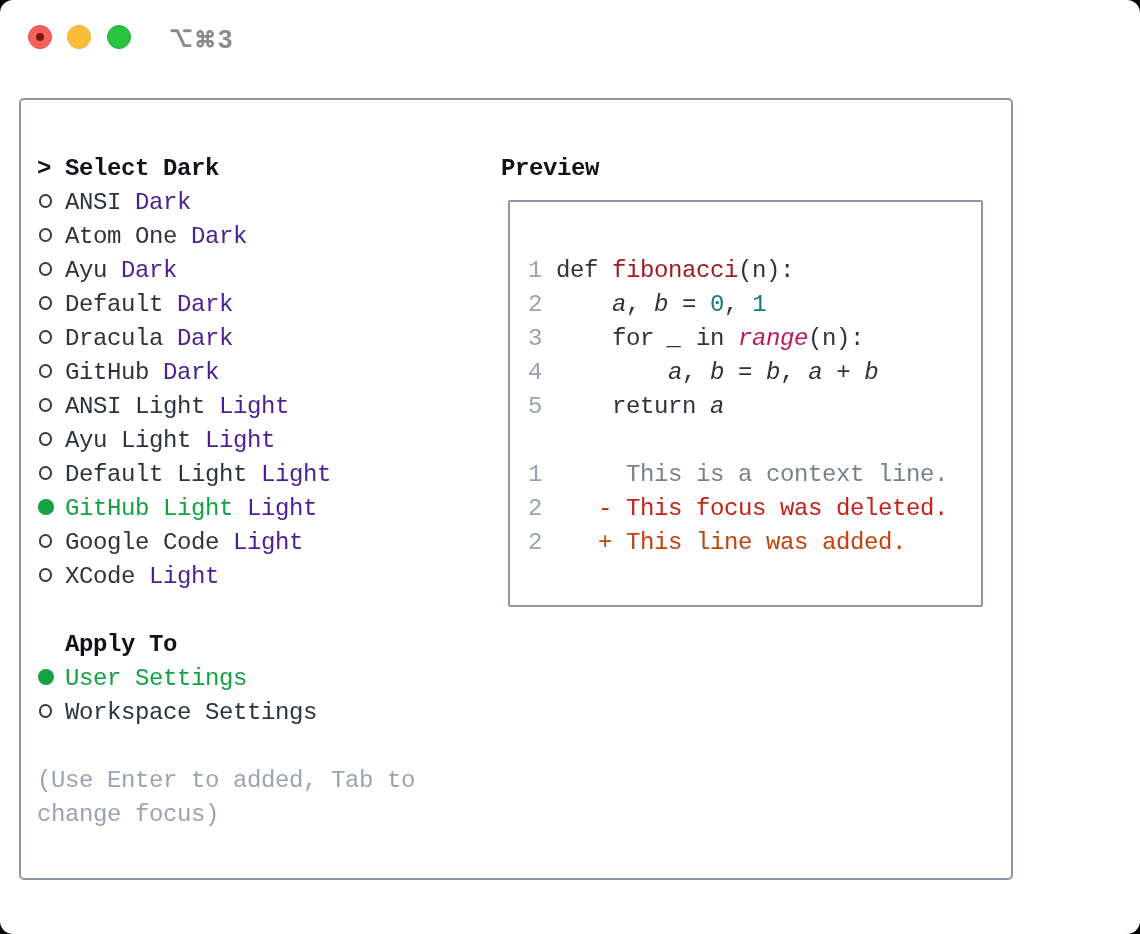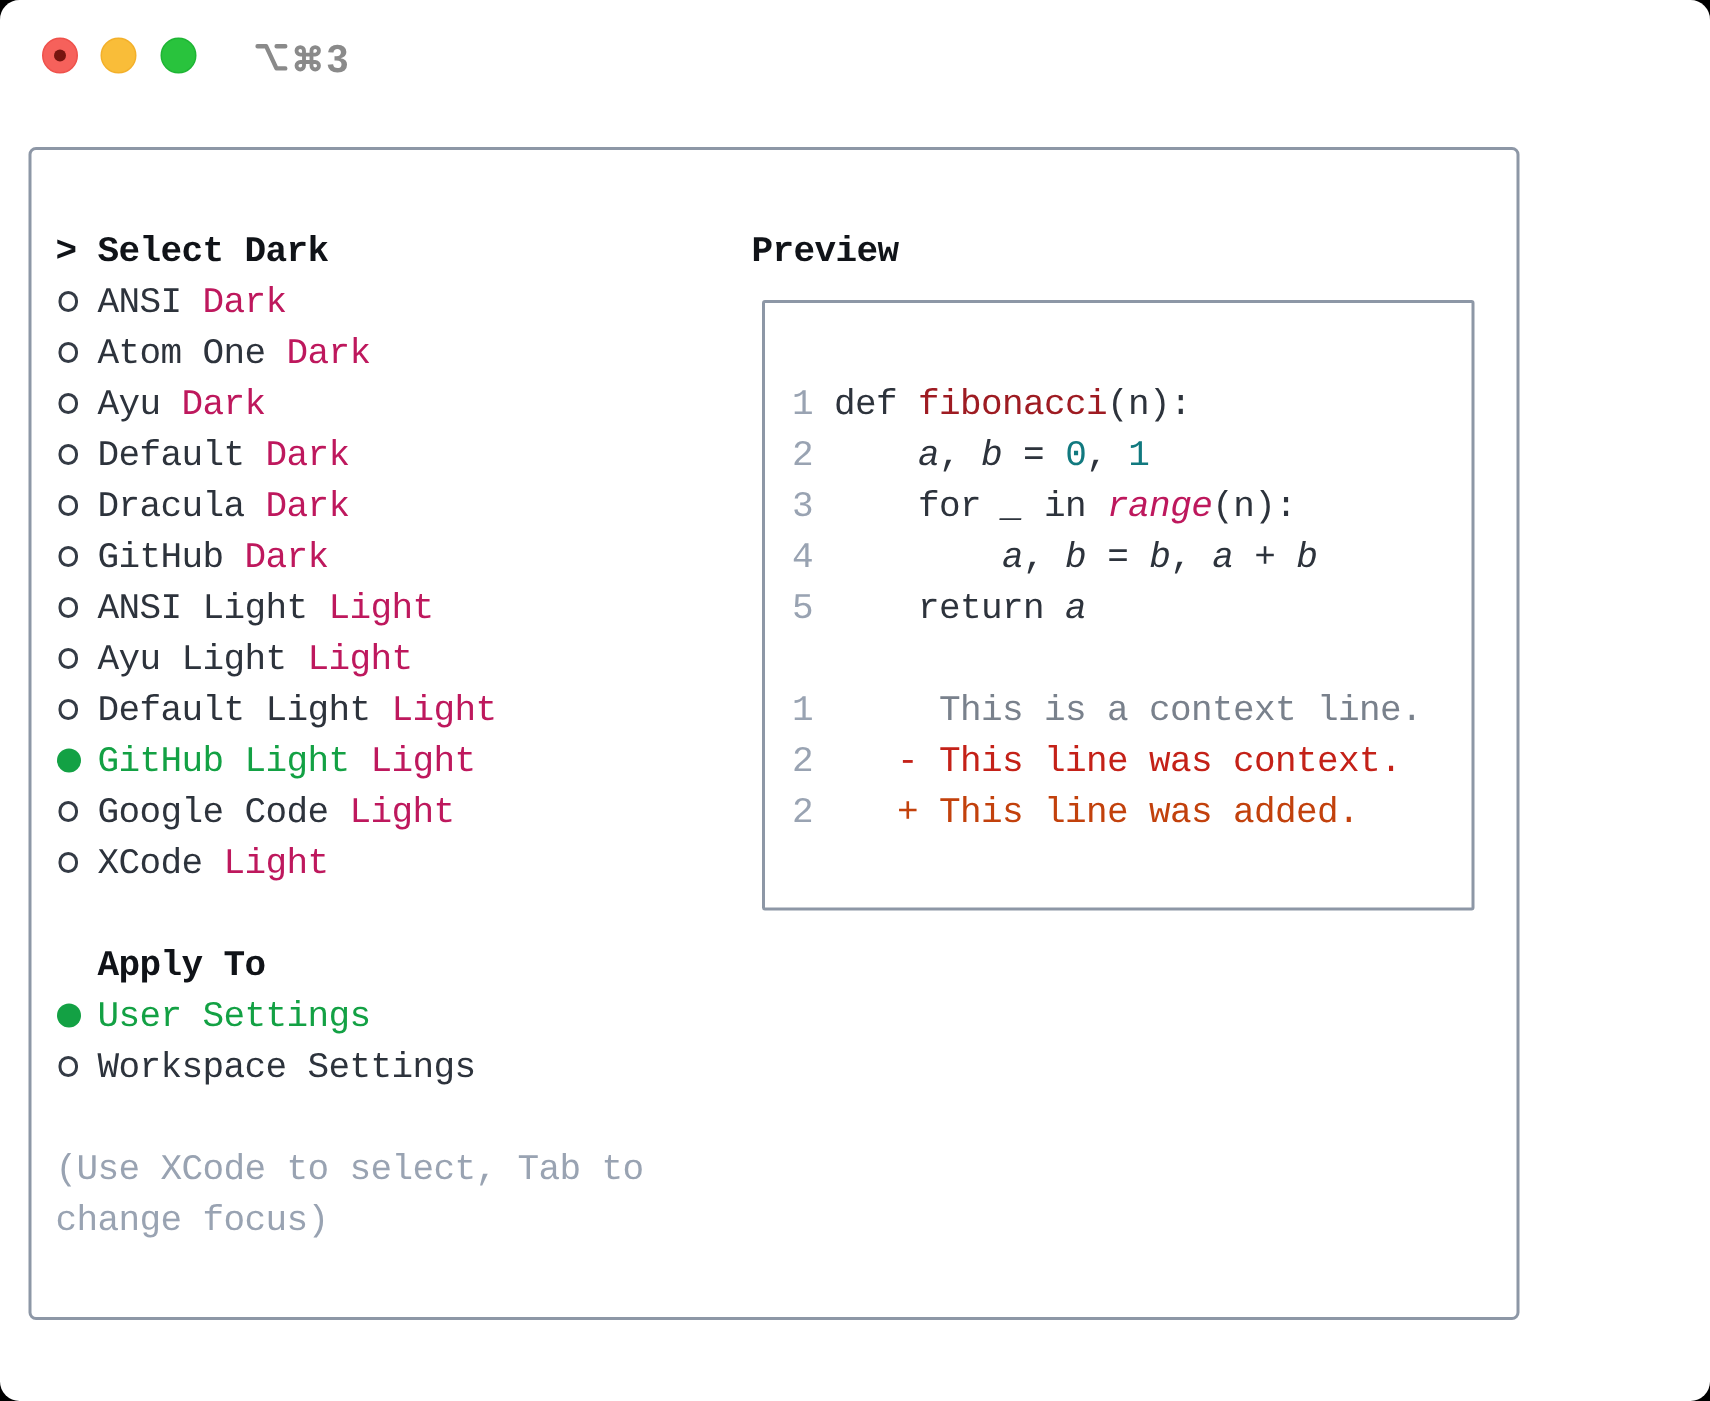--- a/index.html
+++ b/index.html
@@ -14,21 +14,21 @@
   #tldot{position:absolute;left:7px;top:7px;width:8px;height:8px;border-radius:50%;
        background:#77150f;}
   #title{position:absolute;left:169px;top:27px;}
   #panel{position:absolute;left:19px;top:98px;width:994px;height:782px;
        border:2px solid #8d97a6;border-radius:5px;box-sizing:border-box;background:#fff;}
   .row{position:absolute;left:37px;height:34px;line-height:34px;
        font:24px/34px "Liberation Mono",monospace;letter-spacing:-0.4px;color:#2d333c;white-space:pre;}
   .row .t{position:absolute;left:28px;top:4px;white-space:pre;}
   .t0{position:absolute;left:0;top:4px;white-space:pre;}
   .b{font-weight:bold;color:#101318;}
-  .tag{color:#be185d;}
+  .tag{color:#4c1d95;}
   .grn{color:#13a144;text-align:center;}
   i.o{position:absolute;left:1.7px;top:12.3px;width:9.6px;height:9.6px;
       border:2.1px solid #343b45;border-radius:50%;}
   i.f{position:absolute;left:0.5px;top:11.3px;width:16px;height:16px;border-radius:50%;
       background:#13a144;}
   .crow{position:absolute;left:528px;height:34px;white-space:pre;
         font:24px/34px "Liberation Mono",monospace;letter-spacing:-0.4px;color:#2d333c;}
   .ln{color:#99a3b2;}
   .hint{color:#99a3b2;}
   .it{font-style:italic;}
@@ -61,26 +61,26 @@
   <div class="row" style="top:352px"><i class="o"></i><span class="t">GitHub <span class="tag">Dark</span></span></div>
   <div class="row" style="top:386px"><i class="o"></i><span class="t">ANSI Light <span class="tag">Light</span></span></div>
   <div class="row" style="top:420px"><i class="o"></i><span class="t">Ayu Light <span class="tag">Light</span></span></div>
   <div class="row" style="top:454px"><i class="o"></i><span class="t">Default Light <span class="tag">Light</span></span></div>
   <div class="row" style="top:488px"><i class="f"></i><span class="t grn">GitHub Light <span class="tag">Light</span></span></div>
   <div class="row" style="top:522px"><i class="o"></i><span class="t">Google Code <span class="tag">Light</span></span></div>
   <div class="row" style="top:556px"><i class="o"></i><span class="t">XCode <span class="tag">Light</span></span></div>
   <div class="row" style="top:624px"><span class="t b">Apply To</span></div>
   <div class="row" style="top:658px"><i class="f"></i><span class="t grn">User Settings</span></div>
   <div class="row" style="top:692px"><i class="o"></i><span class="t">Workspace Settings</span></div>
-  <div class="row hint" style="top:760px"><span class="t0">(Use XCode to select, Tab to</span></div>
+  <div class="row hint" style="top:760px"><span class="t0">(Use Enter to added, Tab to</span></div>
   <div class="row hint" style="top:794px"><span class="t0">change focus)</span></div>
 
   <div class="row" style="left:501px;top:148px"><span class="t0 b">Preview</span></div>
   <div id="pbox"></div>
   <div class="crow" style="top:250px"><span class="t0"><span class="ln">1</span> def <span style="color:#9e1b22">fibonacci</span>(n):</span></div>
   <div class="crow" style="top:284px"><span class="t0"><span class="ln">2</span>     <span class="it">a</span>, <span class="it">b</span> = <span style="color:#11797f">0</span>, <span style="color:#11797f">1</span></span></div>
   <div class="crow" style="top:318px"><span class="t0"><span class="ln">3</span>     for <span class="it">_</span> in <span class="it" style="color:#be185d">range</span>(n):</span></div>
   <div class="crow" style="top:352px"><span class="t0"><span class="ln">4</span>         <span class="it">a</span>, <span class="it">b</span> = <span class="it">b</span>, <span class="it">a</span> + <span class="it">b</span></span></div>
   <div class="crow" style="top:386px"><span class="t0"><span class="ln">5</span>     return <span class="it">a</span></span></div>
   <div class="crow" style="top:454px"><span class="t0"><span class="ln">1</span>      <span style="color:#79818c">This is a context line.</span></span></div>
-  <div class="crow" style="top:488px"><span class="t0"><span class="ln">2</span>    <span style="color:#c42118">- This line was context.</span></span></div>
+  <div class="crow" style="top:488px"><span class="t0"><span class="ln">2</span>    <span style="color:#c42118">- This focus was deleted.</span></span></div>
   <div class="crow" style="top:522px"><span class="t0"><span class="ln">2</span>    <span style="color:#c2410c">+ This line was added.</span></span></div>
 </div>
 
 </body></html>

